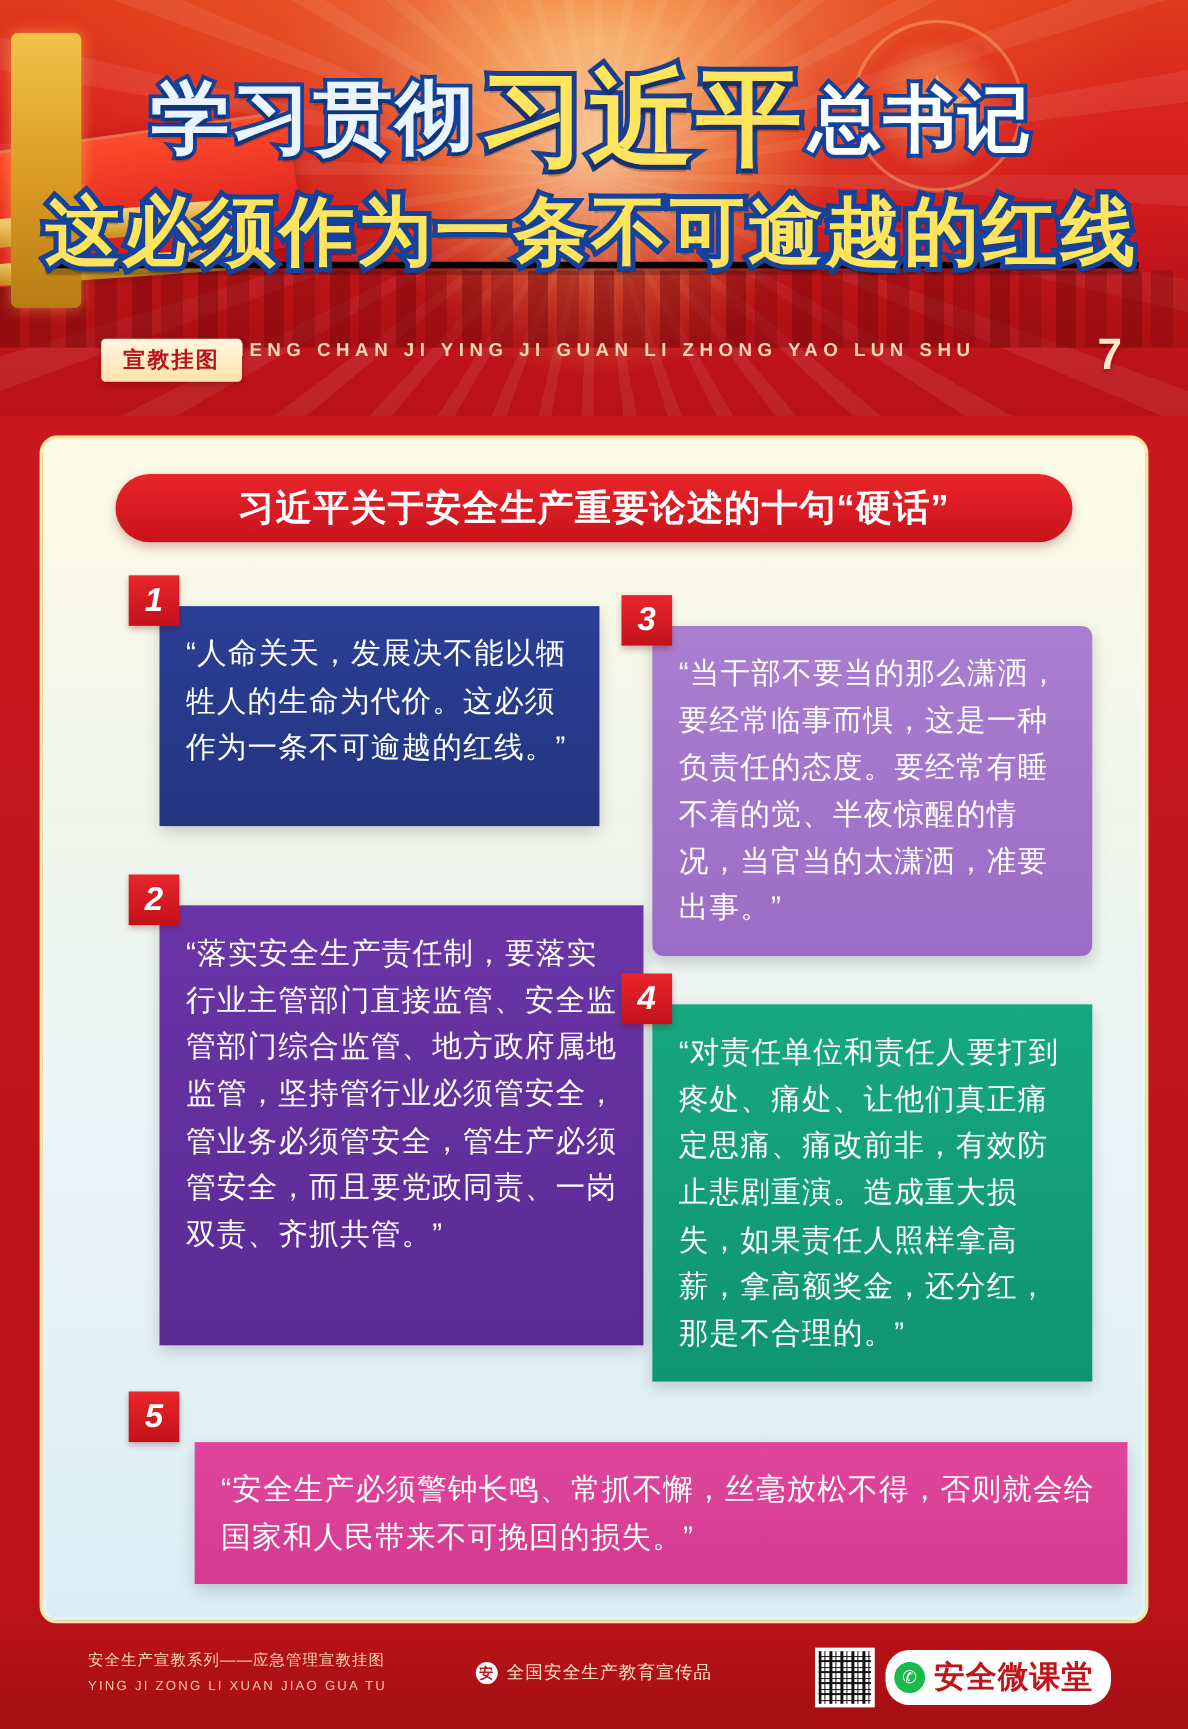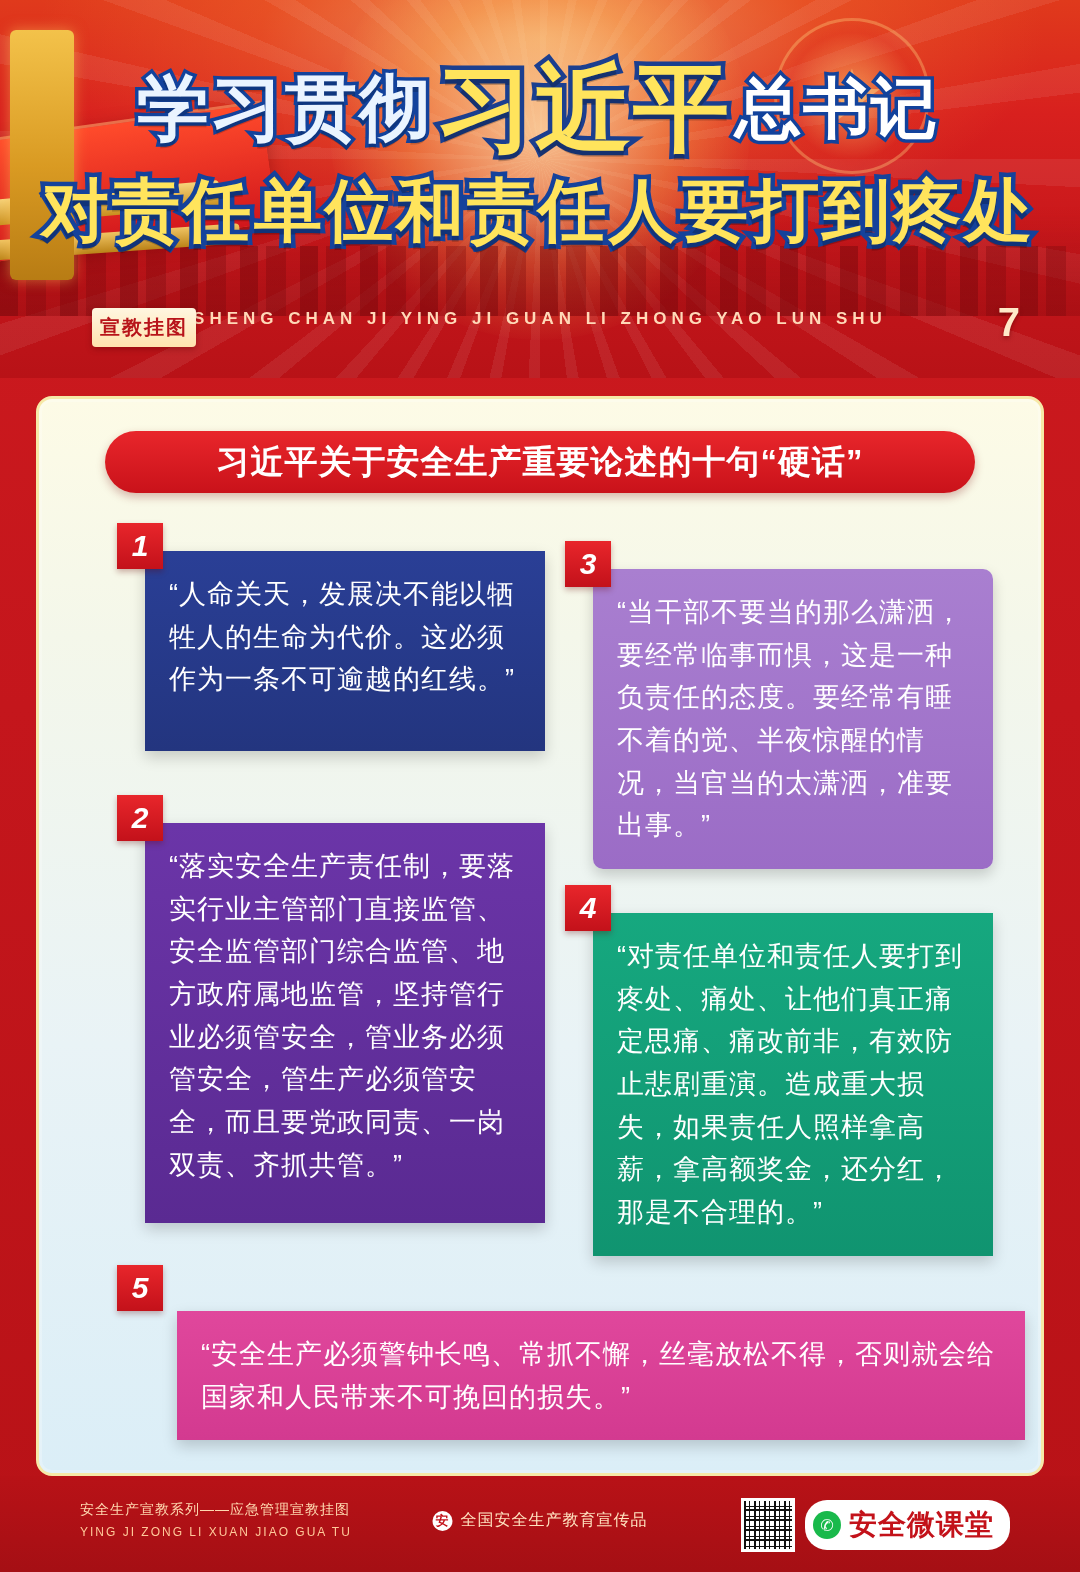--- a/index.html
+++ b/index.html
@@ -81,21 +81,21 @@
     position:absolute;left:-10px;top:190px;width:230px;height:26px;
     background:linear-gradient(180deg,#f7d37a,#c98f1e);
     transform:rotate(-5deg);border-radius:4px;
   }
   .hdr-left .roof2{
     position:absolute;left:-10px;top:232px;width:250px;height:20px;
     background:linear-gradient(180deg,#f0c463,#bb8318);
     transform:rotate(-4deg);border-radius:4px;
   }
 
-  .title-wrap{position:absolute;left:0;right:4px;top:60px;text-align:center;}
+  .title-wrap{position:absolute;left:0;right:4px;top:60px;text-align:center;text-decoration:underline;}
   .title1{
     font-size:72px;line-height:1;font-weight:bold;letter-spacing:2px;
     white-space:nowrap;display:inline-block;
   }
   .t-part{display:inline-block;vertical-align:middle;}
   .t-blue{
     color:#eaf4ff;
     -webkit-text-stroke:7px #12429c;
     paint-order:stroke fill;
     text-shadow:0 5px 0 rgba(0,0,0,.18);
@@ -125,21 +125,21 @@
   }
   .pinyin{
     position:absolute;left:0;right:0;top:306px;text-align:center;
     color:#ffd9b8;font-size:17px;letter-spacing:5px;line-height:1.55;
     font-weight:bold;
   }
   .badge-xuanjiao{
     position:absolute;left:92px;top:308px;
     background:linear-gradient(180deg,#fff6e0,#ffe3ae);
     color:#b8141a;font-size:20px;font-weight:bold;letter-spacing:2px;
-    padding:6px 8px;border-radius:4px;
+    padding:6px 20px;border-radius:4px;
     box-shadow:0 2px 6px rgba(80,0,0,.35);
   }
   .page-num{
     position:absolute;right:60px;top:300px;
     color:#ffe9c8;font-size:40px;font-weight:bold;
     text-shadow:0 2px 4px rgba(90,0,0,.5);
   }
 
   
   .card{
@@ -191,21 +191,21 @@
   .qbox.b1{background:linear-gradient(180deg,#2a3f96,#23357f);}
   .qbox.b2{background:linear-gradient(180deg,#6b35a8,#5a2a92);}
   .qbox.b3{background:linear-gradient(180deg,#a97fd0,#9b6cc6);}
   .qbox.b4{background:linear-gradient(180deg,#16a87f,#109470);}
   .qbox.b5{background:linear-gradient(180deg,#e0479c,#d33a90);}
 
   
   #n1{left:52px;top:0px;}
   #q1{left:80px;top:28px;width:400px;min-height:200px;}
   #n2{left:52px;top:272px;}
-  #q2{left:80px;top:300px;width:400px;min-height:400px;}
+  #q2{left:80px;top:300px;width:440px;min-height:400px;}
   #n3{left:500px;top:18px;}
   #q3{left:528px;top:46px;width:400px;min-height:290px;border-radius:10px;}
   #n4{left:500px;top:362px;}
   #q4{left:528px;top:390px;width:400px;min-height:310px;}
   #n5{left:52px;top:742px;}
   #q5{left:80px;top:788px;width:848px;min-height:100px;margin-left:32px;}
 
   
   .footer{
     position:absolute;left:0;right:0;bottom:0;height:96px;
@@ -261,21 +261,21 @@
       <div class="flagband"></div>
       <div class="roof"></div>
       <div class="roof2"></div>
       <div class="pillar"></div>
     </div>
 
     <div class="title-wrap">
       <div class="title1">
         <span class="t-part t-blue">学习贯彻</span><span class="t-part t-gold">习近平</span><span class="t-part t-white">总书记</span>
       </div>
-      <div class="title2">对责任单位和责任人要打到疼处</div>
+      <div class="title2">这必须作为一条不可逾越的红线</div>
     </div>
 
     <div class="pinyin">
       <div>SHENG CHAN JI YING JI GUAN LI ZHONG YAO LUN SHU</div>
     </div>
 
     <div class="badge-xuanjiao">宣教挂图</div>
     <div class="page-num">7</div>
   </div>
 

